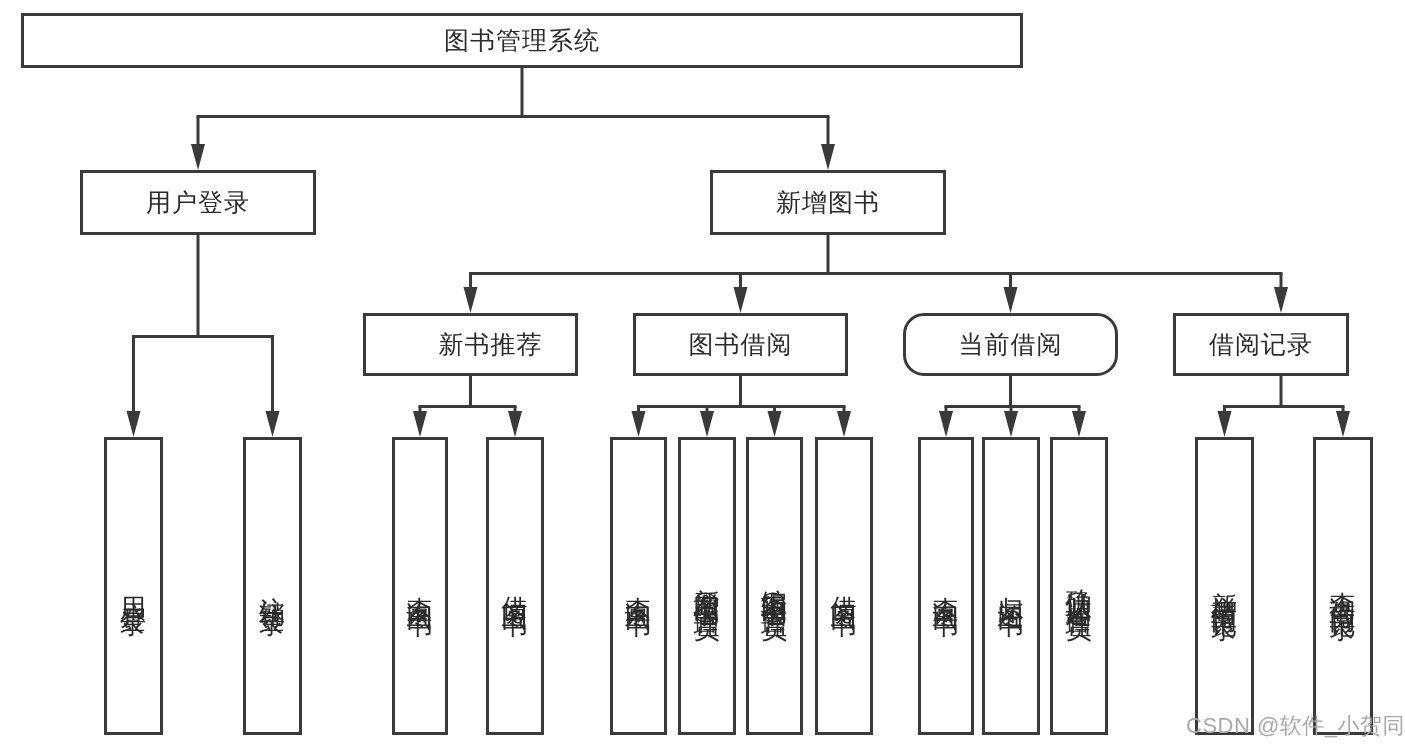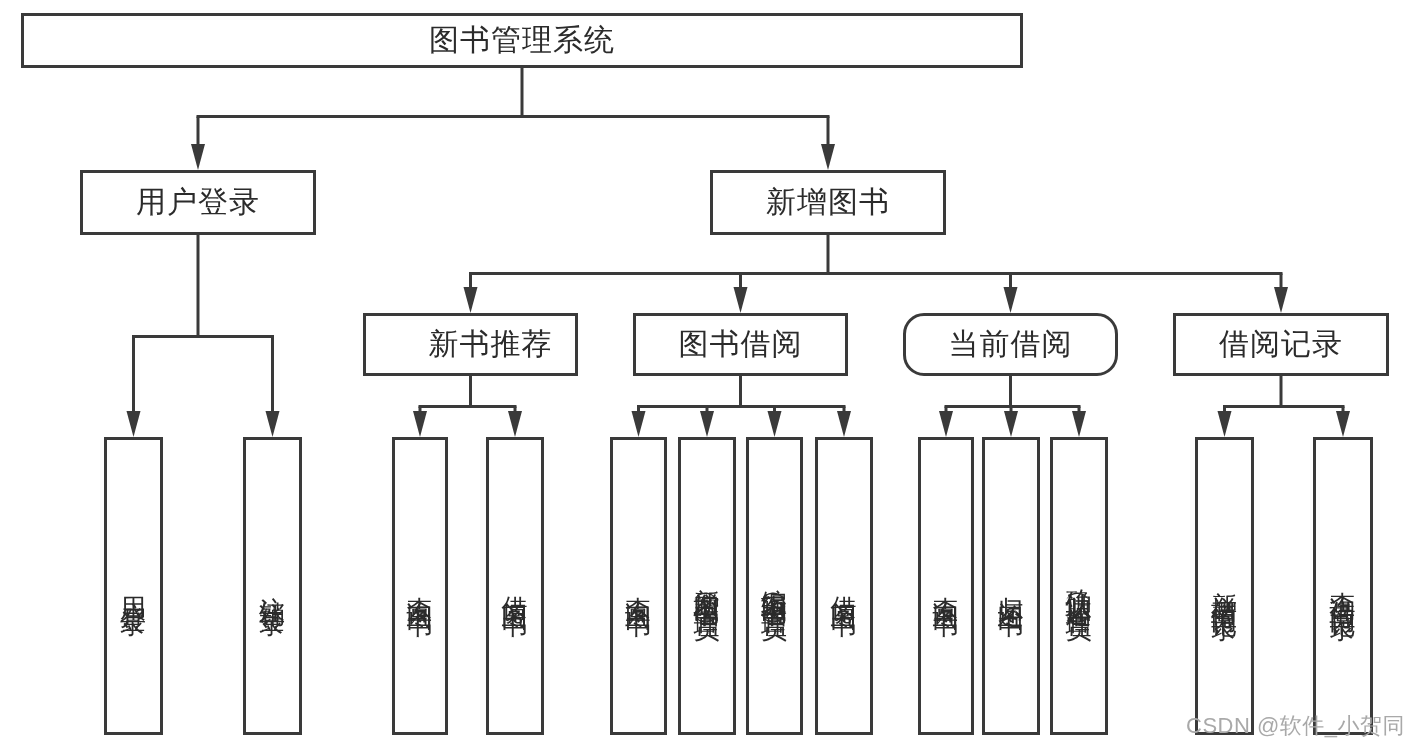--- a/index.html
+++ b/index.html
@@ -8,21 +8,21 @@
 
   .box {
     position:absolute;
     box-sizing:border-box;
     border:3px solid #3a3a3a;
     background:#ffffff;
     display:flex;
     align-items:center;
     justify-content:center;
     color:#2b2b2b;
-    font-size:30px;
+    font-size:25px;
     letter-spacing:1px;
     z-index:2;
   }
   .vbox {
     writing-mode:vertical-rl;
     font-size:26px;
     letter-spacing:5px;
     line-height:1;
   }
   .vbox span { display:block; }
@@ -122,21 +122,21 @@
 
   <div class="box" style="left:363px; top:313px; width:215px; height:63px;padding-left:40px;">
     <span>新书推荐</span>
   </div>
   <div class="box" style="left:633px; top:313px; width:215px; height:63px;">
     <span>图书借阅</span>
   </div>
   <div class="box" style="left:903px; top:313px; width:215px; height:63px;border-radius:21px;">
     <span>当前借阅</span>
   </div>
-  <div class="box" style="left:1173px; top:313px; width:216px; height:63px;">
+  <div class="box" style="left:1173px; top:313px; width:176px; height:63px;">
     <span>借阅记录</span>
   </div>
 
   <div class="box vbox" style="left:104px; top:437px; width:59px; height:298px;">
     <span>用户登录</span>
   </div>
   <div class="box vbox" style="left:243px; top:437px; width:59px; height:298px;">
     <span>注销登录</span>
   </div>
 

